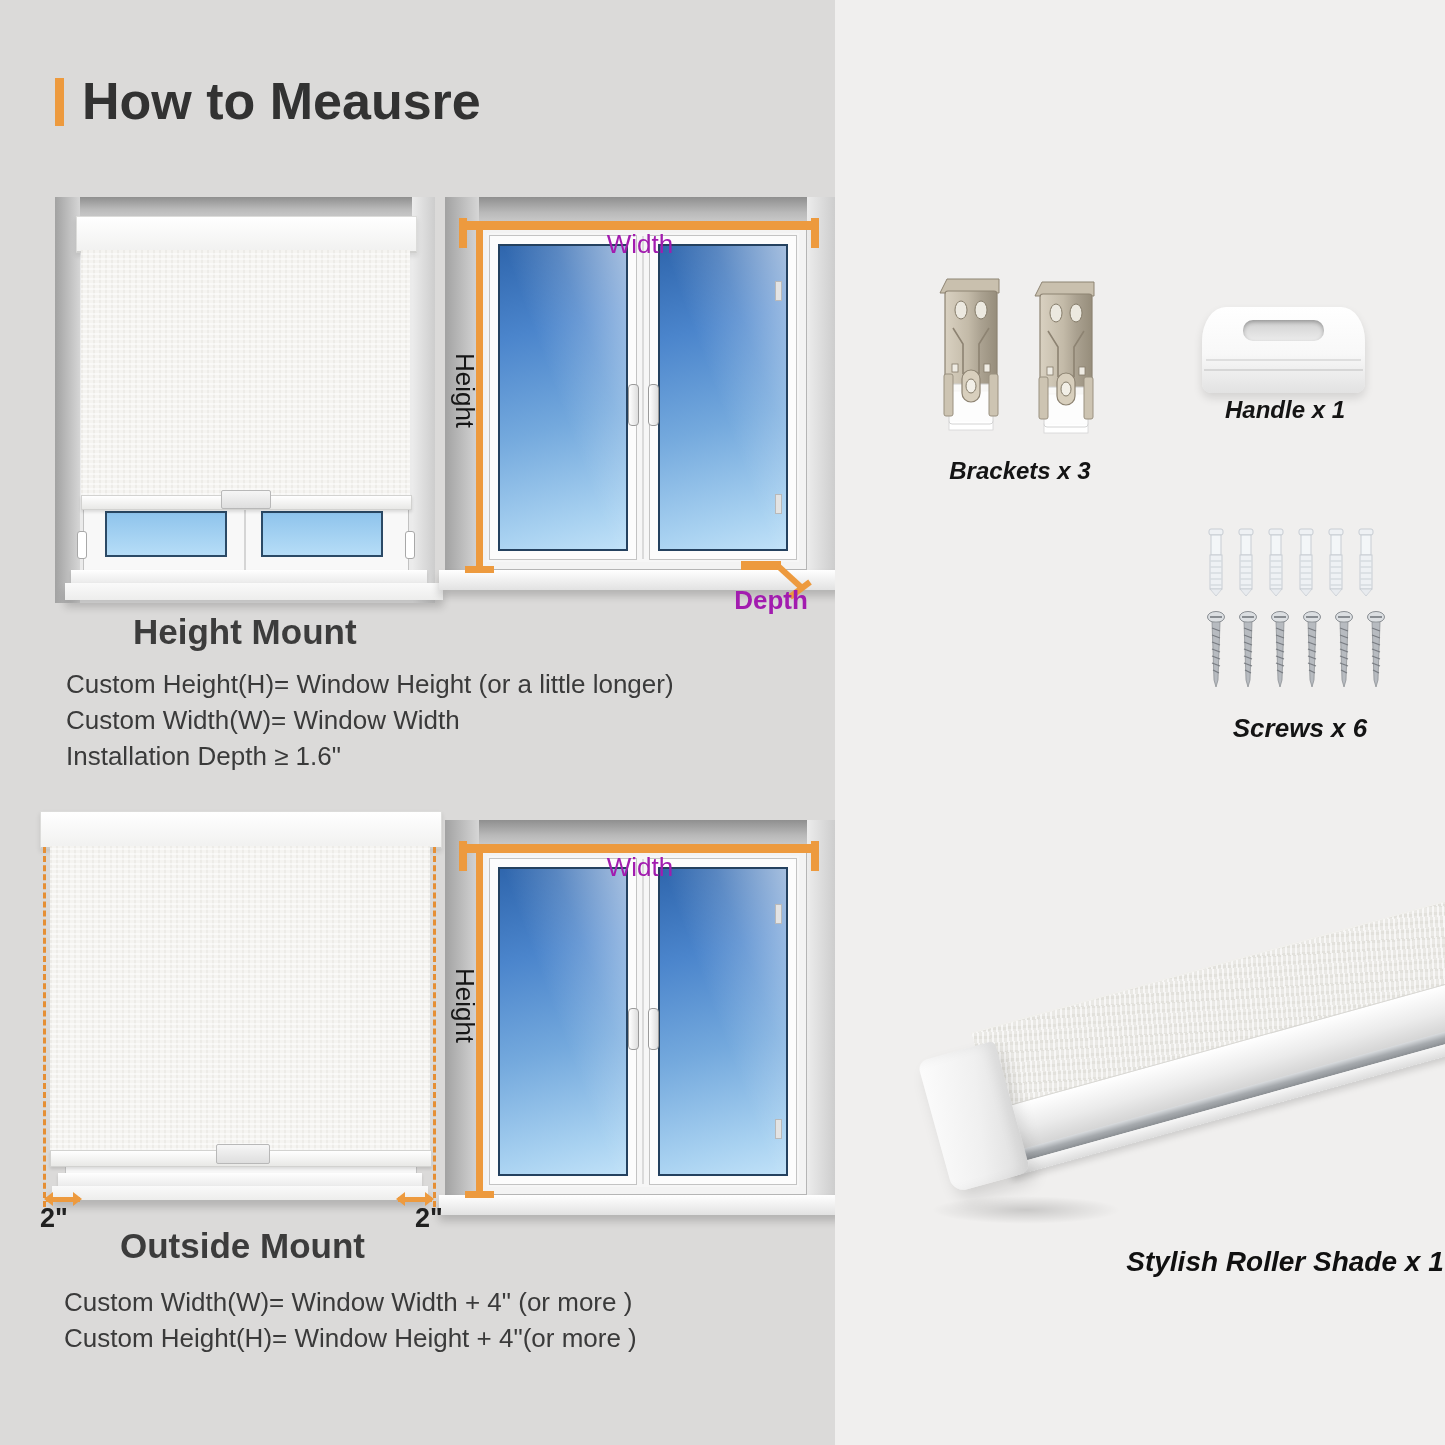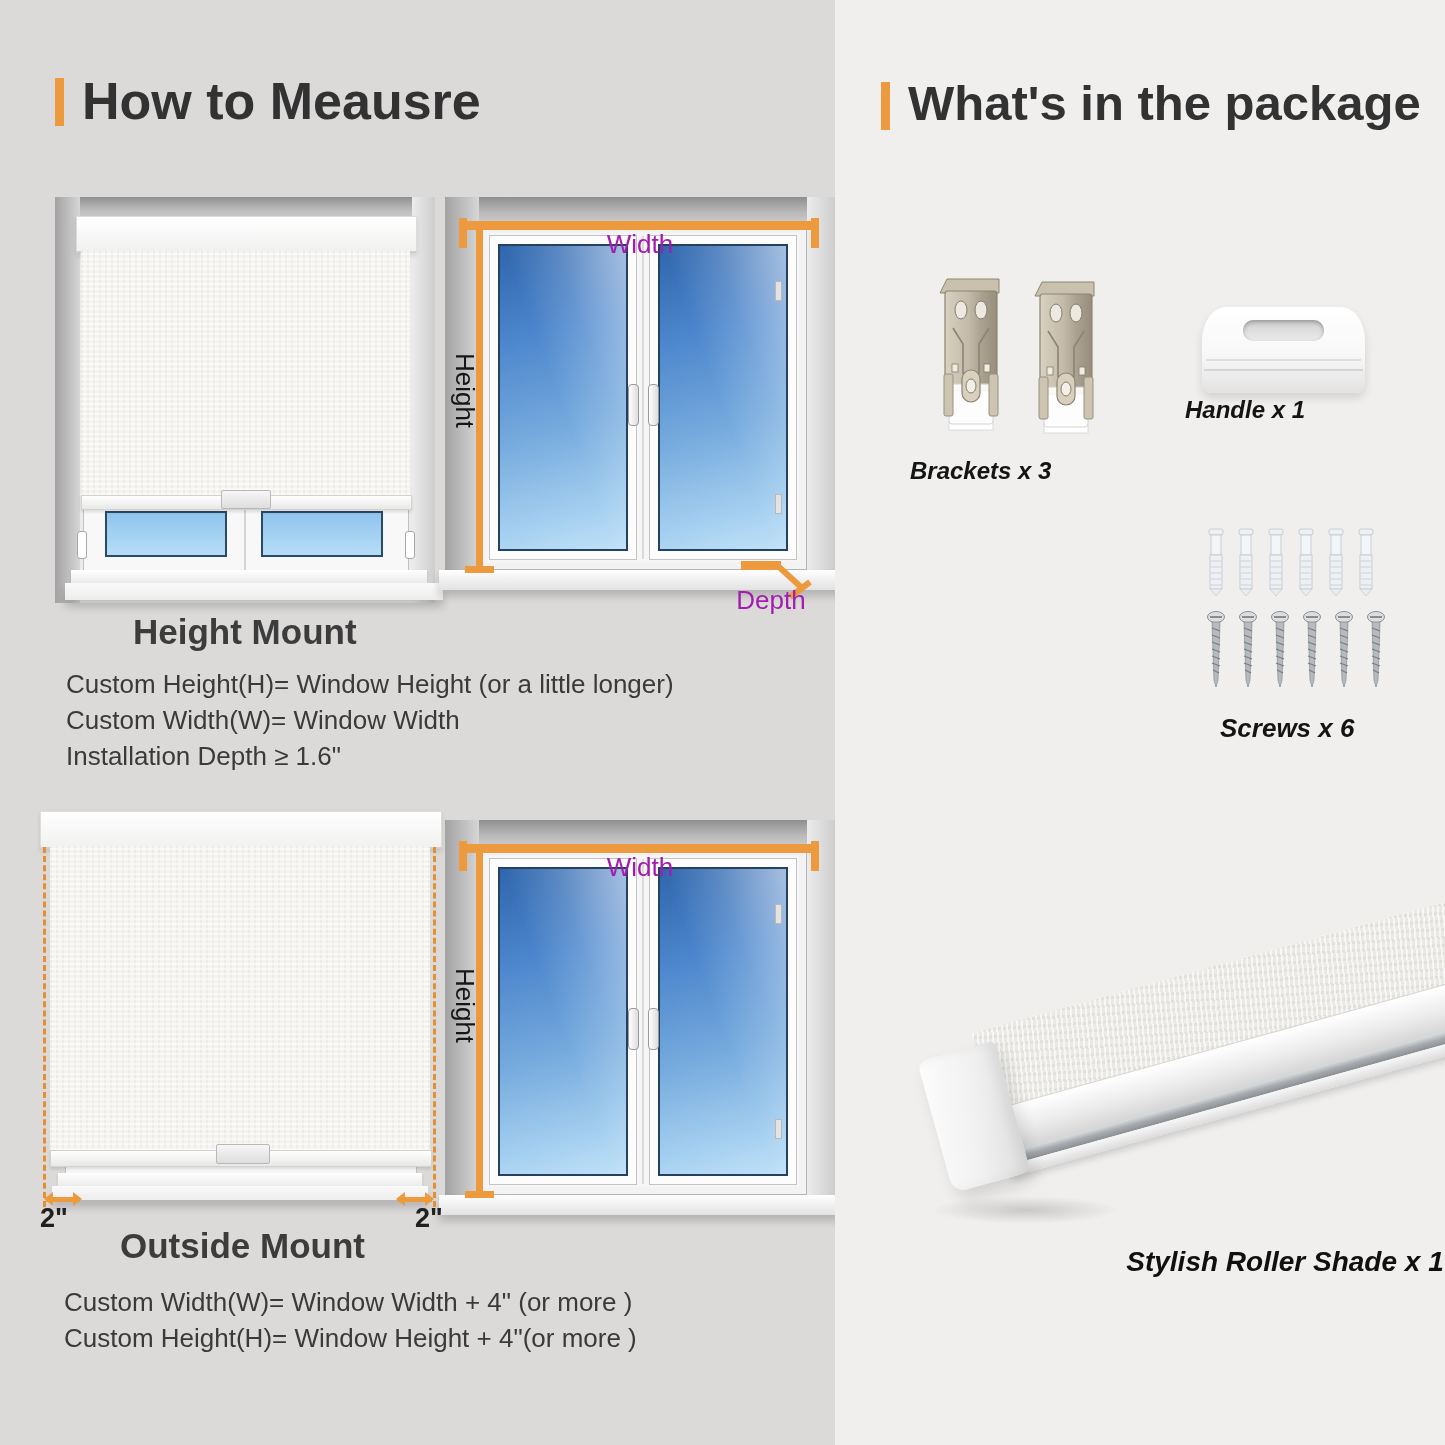--- a/index.html
+++ b/index.html
@@ -12,21 +12,21 @@
 
   
   .sec-head{position:absolute;display:flex;align-items:flex-start;}
   .accent-bar{width:9px;height:48px;background:#ED9A3E;margin-right:18px;margin-top:4px;}
   .sec-title{font-size:52px;font-weight:bold;color:#323232;letter-spacing:0px;line-height:1.05;white-space:nowrap;}
   .right-panel .sec-title{font-size:49px;}
 
   
   .mount-heading{position:absolute;font-size:35px;font-weight:bold;color:#3c3c3c;white-space:nowrap;}
   .mount-lines{position:absolute;font-size:26px;color:#3a3a3a;line-height:36px;white-space:nowrap;}
-  .pkg-label{position:absolute;font-size:24px;font-weight:bold;font-style:italic;color:#141414;white-space:nowrap;}
+  .pkg-label{position:absolute;font-size:24px;font-weight:bold;font-style:italic;color:#141414;text-align:center;white-space:nowrap;}
 
   
   .niche{position:absolute;background:#ebebeb;}
   .band-top{position:absolute;left:0;right:0;top:0;height:28px;background:linear-gradient(#8f8f8f,#b9b9b9 55%,#cecece);}
   .band-left{position:absolute;left:0;top:0;bottom:0;width:34px;background:linear-gradient(90deg,#a2a2a2,#d6d6d6);}
   .band-right{position:absolute;right:0;top:0;bottom:0;width:28px;background:linear-gradient(90deg,#ececec,#cdcdcd);}
   .niche-sill{position:absolute;left:-6px;right:-8px;bottom:0;height:20px;background:linear-gradient(#ffffff,#e2e2e2);box-shadow:0 6px 9px rgba(0,0,0,.18);}
 
   
   .frwin{position:absolute;left:34px;top:28px;right:28px;bottom:20px;background:#f6f6f6;border:1px solid #b5b5b5;box-shadow:inset 0 0 0 7px #f3f3f3;}
@@ -155,21 +155,21 @@
       <div class="m-h" style="left:16px;top:24px;width:356px;"></div>
       <div class="m-label" style="left:130px;top:32px;width:130px;">Width</div>
       <div class="m-v" style="left:31px;top:28px;height:346px;"></div>
       <div class="vlabel" style="left:-18px;top:178px;">Height</div>
 
       <svg class="depth-svg" style="left:296px;top:360px;" width="72" height="44" viewBox="0 0 72 44">
         <rect x="0" y="4" width="40" height="9" fill="#ED9A3E"></rect>
         <line x1="37" y1="9" x2="61" y2="31" stroke="#ED9A3E" stroke-width="6"></line>
         <line x1="49" y1="40" x2="69" y2="25" stroke="#ED9A3E" stroke-width="6"></line>
       </svg>
-      <div class="m-label" style="left:281px;top:388px;width:90px;">Depth</div>
+      <div class="m-label" style="left:281px;top:388px;width:90px;font-weight:bold;">Depth</div>
     </div>
 
     <div class="mount-heading" style="left:133px;top:612px;">Height Mount</div>
 
     <div class="mount-lines" style="left:66px;top:666px;">
       <div>Custom Height(H)= Window Height (or a little longer)</div>
       <div>Custom Width(W)= Window Width</div>
       <div>Installation Depth ≥ 1.6"</div>
     </div>
 
@@ -221,24 +221,20 @@
     <div class="mount-heading" style="left:120px;top:1226px;">Outside Mount</div>
 
     <div class="mount-lines" style="left:64px;top:1284px;">
       <div>Custom Width(W)= Window Width + 4" (or more )</div>
       <div>Custom Height(H)= Window Height + 4"(or more )</div>
     </div>
   </div>
 
   <div class="right-panel">
 
-    <div class="sec-head" style="left:46px;top:78px;position:absolute;">
-      <div class="accent-bar"></div>
-      <div class="sec-title">What's in the package</div>
-    </div>
 
     <svg class="bracket" style="left:103px;top:276px;" width="66" height="156" viewBox="0 0 66 156">
       <defs>
         <linearGradient id="bm" x1="0" y1="0" x2="1" y2="0">
           <stop offset="0" stop-color="#d9d1c1"></stop>
             <stop offset="0.45" stop-color="#c3baa8"></stop>
           <stop offset="0.7" stop-color="#aaa190"></stop>
             <stop offset="1" stop-color="#968d7b"></stop>
         </linearGradient>
       </defs>

